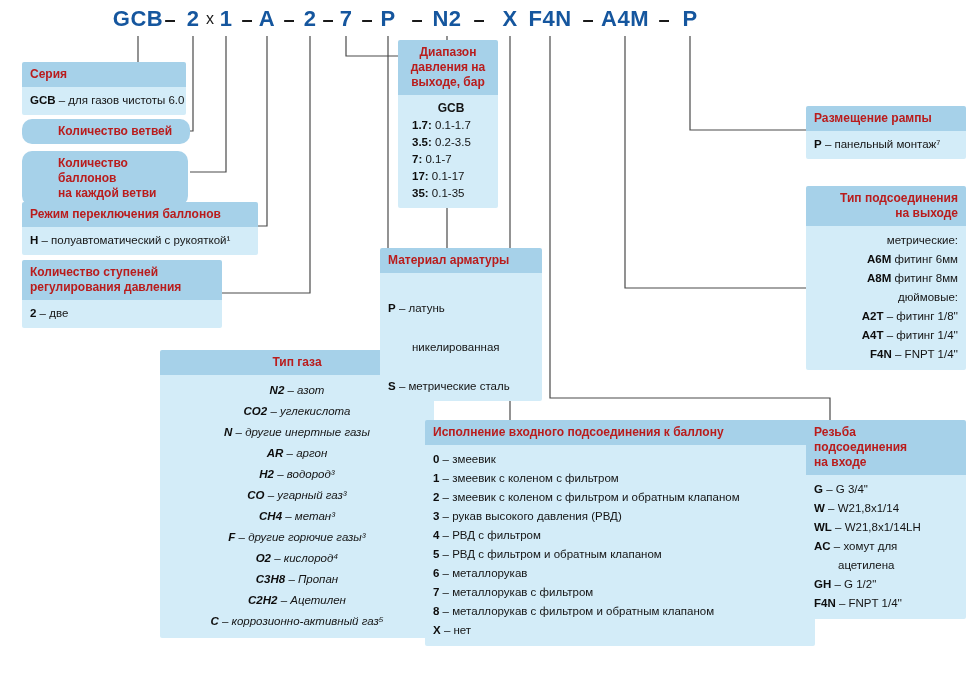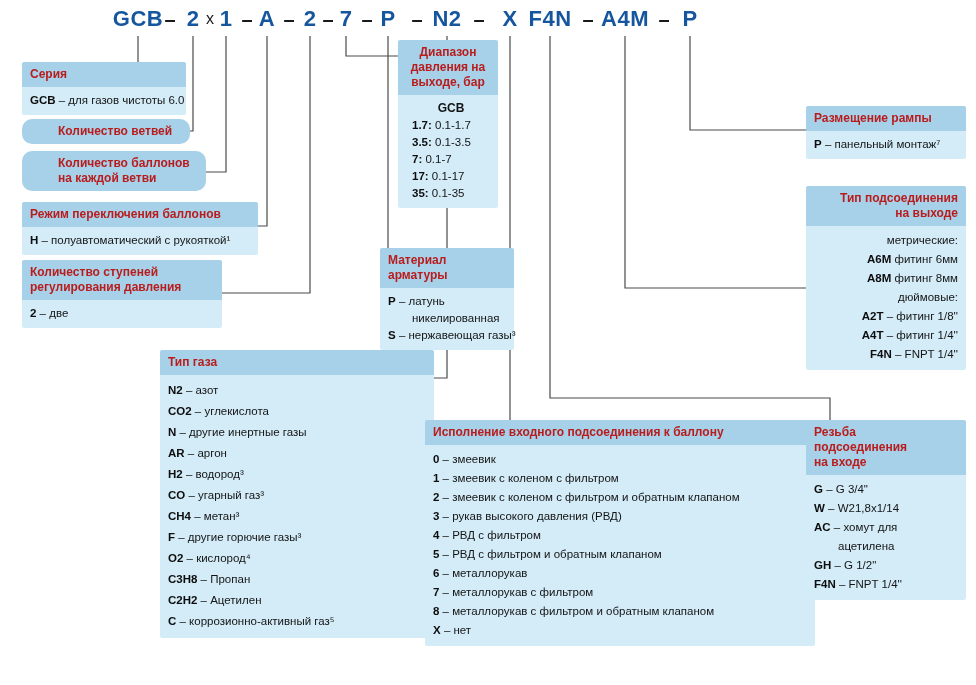--- a/index.html
+++ b/index.html
@@ -12,24 +12,24 @@
   .code-row .dash{font-weight:bold;font-size:20px;color:#1a1a1a;}
   .code-row .mult{font-size:16px;color:#1a1a1a;}
   .box{position:absolute;z-index:2;font-size:11.5px;}
   .hd{background:#a6d1e9;font-weight:bold;font-size:12px;line-height:1.25;
       padding:5px 8px;white-space:pre-line;border-radius:2px 2px 0 0;color:#b91c1c;}
   .hd.solo{border-radius:10px;padding-left:36px;}
   .bd{background:#d3ecf8;padding:5px 8px 6px 8px;border-radius:0 0 2px 2px;line-height:1.5;}
   .li{white-space:nowrap;}
   .li .code{color:#0d0d0d;}
   .li.indent{padding-left:24px;}
-  .bd.gaz .li{line-height:21px;}
+  .bd.gaz .li{line-height:21px;font-style:italic;}
   .bd.vhod .li{line-height:19px;}
   .bd.small .li{line-height:19px;}
-  .bd.mat .li{line-height:17px;}
+  .bd.mat .li{line-height:17px;margin-top:22px;}
   .hd.center{text-align:center;}
   .sub{font-weight:bold;text-align:center;line-height:17px;font-size:12px;}
   .bd.diap{padding-left:14px;}
   .bd.diap .li{line-height:17px;}
 </style>
 </head>
 <body>
 
 <div class="canvas">
 
@@ -79,41 +79,41 @@
     <div class="hd">Серия</div>
     <div class="bd">
         <div class="li"><b class="code">GCB</b> <span>– для газов чистоты 6.0</span></div>
       </div>
   </div>
 
   <div class="box" style="left:22px;top:119px;width:168px;">
     <div class="hd solo">Количество ветвей</div>
   </div>
 
-  <div class="box" style="left:22px;top:151px;width:184px;">
+  <div class="box" style="left:22px;top:151px;width:166px;">
     <div class="hd solo">Количество баллонов
 на каждой ветви</div>
   </div>
 
   <div class="box" style="left:22px;top:202px;width:236px;">
     <div class="hd">Режим переключения баллонов</div>
     <div class="bd">
         <div class="li"><b class="code">H</b> <span>– полуавтоматический с рукояткой¹</span></div>
       </div>
   </div>
 
   <div class="box" style="left:22px;top:260px;width:200px;">
     <div class="hd">Количество ступеней
 регулирования давления</div>
     <div class="bd">
         <div class="li"><b class="code">2</b> <span>– две</span></div>
       </div>
   </div>
 
-  <div class="box" style="left:160px;top:350px;width:274px;">
+  <div class="box" style="left:160px;top:350px;width:274px;text-align:center;">
     <div class="hd">Тип газа</div>
     <div class="bd gaz">
         <div class="li"><b class="code">N2</b> <span>– азот</span></div>
         <div class="li"><b class="code">CO2</b> <span>– углекислота</span></div>
         <div class="li"><b class="code">N</b> <span>– другие инертные газы</span></div>
         <div class="li"><b class="code">AR</b> <span>– аргон</span></div>
         <div class="li"><b class="code">H2</b> <span>– водород³</span></div>
         <div class="li"><b class="code">CO</b> <span>– угарный газ³</span></div>
         <div class="li"><b class="code">CH4</b> <span>– метан³</span></div>
         <div class="li"><b class="code">F</b> <span>– другие горючие газы³</span></div>
@@ -125,34 +125,34 @@
   </div>
 
   <div class="box" style="left:398px;top:40px;width:100px;">
     <div class="hd center">Диапазон
 давления на
 выходе, бар</div>
     <div class="bd diap">
       <div class="sub">GCB</div>
       <div>
           <div class="li"><b class="code">1.7:</b> <span>0.1-1.7</span></div>
-          <div class="li"><b class="code">3.5:</b> <span>0.1-3.5</span></div>
+          <div class="li"><b class="code">3.5:</b> <span>0.2-3.5</span></div>
           <div class="li"><b class="code">7:</b> <span>0.1-7</span></div>
           <div class="li"><b class="code">17:</b> <span>0.1-17</span></div>
           <div class="li"><b class="code">35:</b> <span>0.1-35</span></div>
         </div>
     </div>
   </div>
 
-  <div class="box" style="left:380px;top:248px;width:134px;">
+  <div class="box" style="left:380px;top:248px;width:162px;">
     <div class="hd">Материал арматуры</div>
     <div class="bd mat">
         <div class="li"><b class="code">P</b> <span>– латунь</span></div>
         <div class="li indent"><span>никелированная</span></div>
-        <div class="li"><b class="code">S</b> <span>– нержавеющая газы³</span></div>
+        <div class="li"><b class="code">S</b> <span>– метрические сталь</span></div>
       </div>
   </div>
 
   <div class="box" style="left:425px;top:420px;width:390px;">
     <div class="hd">Исполнение входного подсоединения к баллону</div>
     <div class="bd vhod">
         <div class="li"><b class="code">0</b> <span>– змеевик</span></div>
         <div class="li"><b class="code">1</b> <span>– змеевик с коленом с фильтром</span></div>
         <div class="li"><b class="code">2</b> <span>– змеевик с коленом с фильтром и обратным клапаном</span></div>
         <div class="li"><b class="code">3</b> <span>– рукав высокого давления (РВД)</span></div>
@@ -186,20 +186,21 @@
       </div>
   </div>
 
   <div class="box" style="left:806px;top:420px;width:160px;">
     <div class="hd">Резьба
 подсоединения
 на входе</div>
     <div class="bd small">
         <div class="li"><b class="code">G</b> <span>– G 3/4"</span></div>
         <div class="li"><b class="code">W</b> <span>– W21,8x1/14</span></div>
+        <div class="li"><b class="code">WL</b> <span>– W21,8x1/14LH</span></div>
         <div class="li"><b class="code">AC</b> <span>– хомут для</span></div>
         <div class="li indent"><span>ацетилена</span></div>
         <div class="li"><b class="code">GH</b> <span>– G 1/2"</span></div>
         <div class="li"><b class="code">F4N</b> <span>– FNPT 1/4''</span></div>
       </div>
   </div>
 
 </div>
 
 </body></html>

